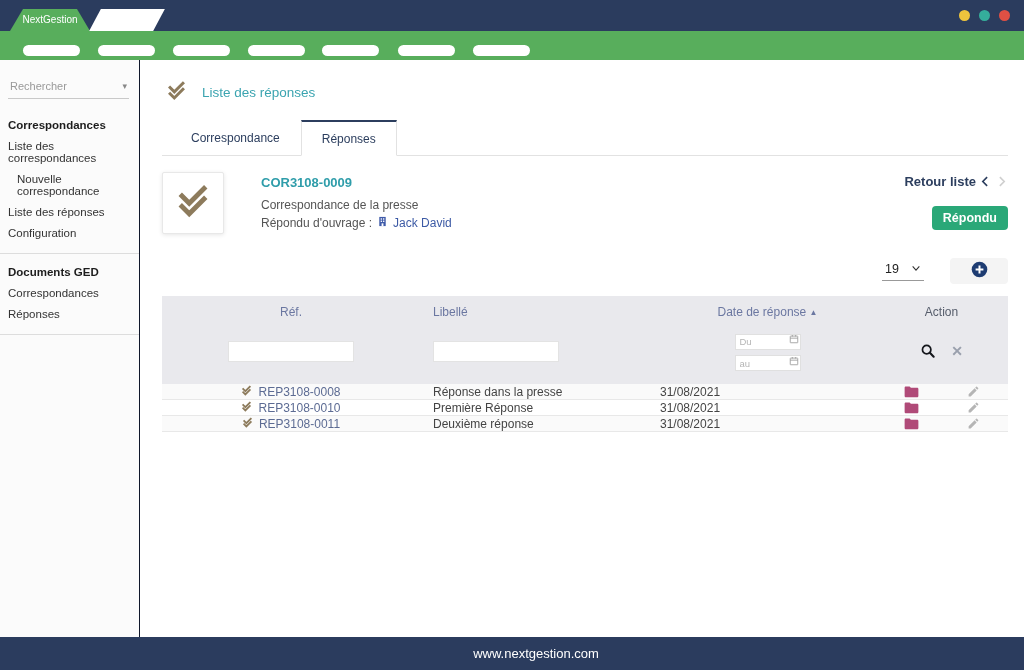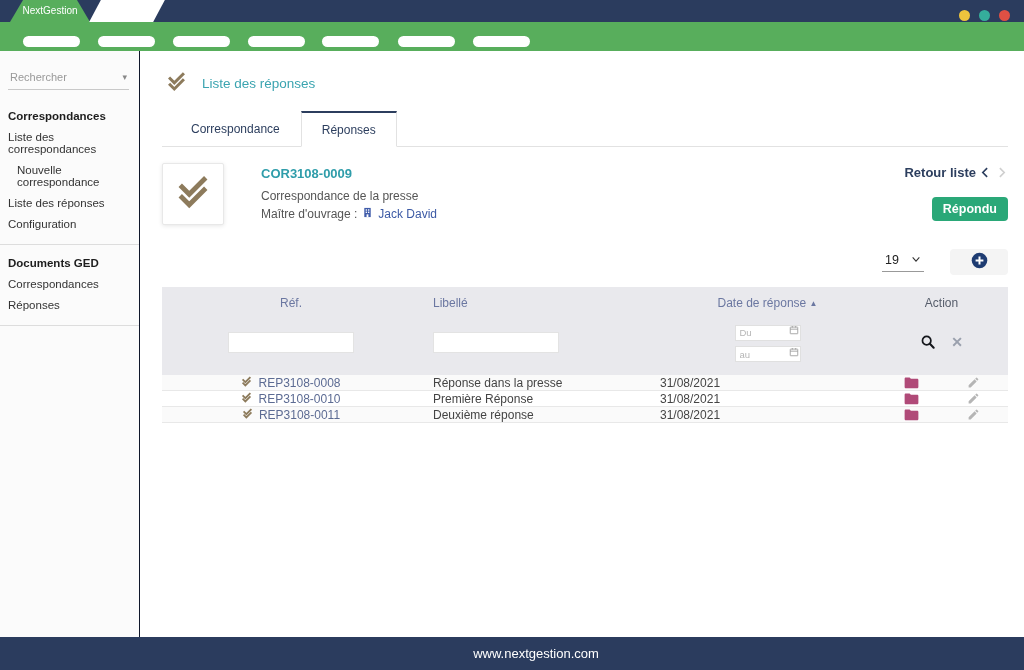--- a/index.html
+++ b/index.html
@@ -5,21 +5,21 @@
   * { margin:0; padding:0; box-sizing:border-box; }
   html,body { width:1024px; height:670px; }
   body {
     font-family:"Liberation Sans", sans-serif;
     background:#fff; color:#444;
     display:flex; flex-direction:column;
     overflow:hidden;
   }
 
   
-  .topbar { position:relative; height:22px; background:#2b3c5e; flex:0 0 auto; }
+  .topbar { position:relative; height:31px; background:#2b3c5e; flex:0 0 auto; }
   .brand-tab {
     position:absolute; left:10px; bottom:0; width:80px; height:22px;
     background:#58ae5c; color:#fff; font-size:10px; text-align:center; line-height:22px;
     clip-path:polygon(13px 0, calc(100% - 13px) 0, 100% 100%, 0 100%);
   }
   .white-shape {
     position:absolute; left:95px; bottom:0; width:64px; height:22px;
     background:#fff; transform:skewX(-28deg);
   }
   .traffic { position:absolute; right:14px; top:10px; display:flex; gap:9px; }
@@ -207,21 +207,21 @@
           <svg width="36" height="36" viewBox="0 0 24 24" fill="none" stroke="#8d7b5c" stroke-width="3.2">
             <path d="M3.5 7.5 L9.5 13.5 L20.5 2.5"></path>
             <path d="M3.5 14.5 L9.5 20.5 L20.5 9.5"></path>
           </svg>
         </span>
       </div>
       <div class="record-info">
         <div class="record-ref">COR3108-0009</div>
         <div class="record-subtitle">Correspondance de la presse</div>
         <div class="record-owner">
-          <span>Maître d'ouvrage :</span>
+          <span>Répondu d'ouvrage :</span>
           <span>
             <svg width="11" height="11" viewBox="0 0 24 24">
               <rect x="5" y="2" width="14" height="20" fill="#3f5ba9"></rect>
               <rect x="8" y="5" width="3" height="3" fill="#fff"></rect>
               <rect x="13" y="5" width="3" height="3" fill="#fff"></rect>
               <rect x="8" y="10" width="3" height="3" fill="#fff"></rect>
               <rect x="13" y="10" width="3" height="3" fill="#fff"></rect>
               <rect x="10" y="16" width="4" height="6" fill="#fff"></rect>
             </svg>
           </span>

